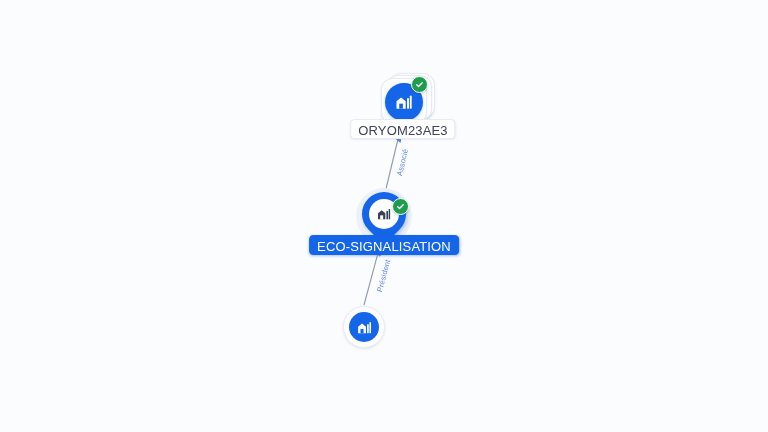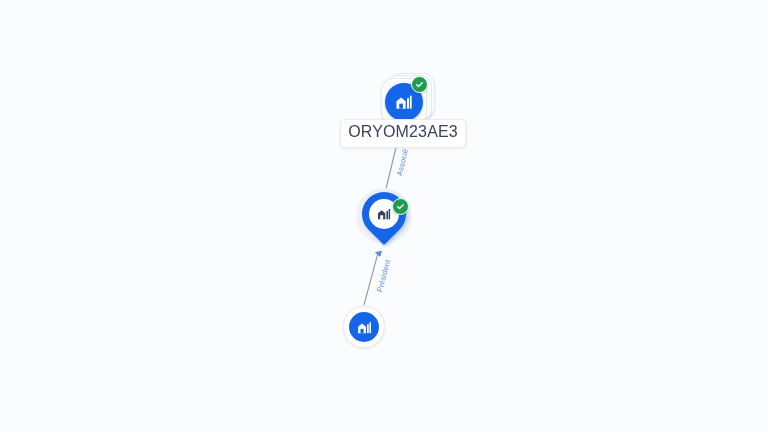--- a/index.html
+++ b/index.html
@@ -141,23 +141,23 @@
     align-items: center;
     justify-content: center;
     box-shadow: 0 1px 2px rgba(20,80,40,0.25);
   }
 
   
   .node-label {
     position: absolute;
     transform: translateX(-50%);
     white-space: nowrap;
-    font-size: 16px;
+    font-size: 13px;
     line-height: 1;
-    padding: 4px 7px 7px 7px;
+    padding: 4px 7px 1px 7px;
     border-radius: 4px;
     background: #ffffff;
     color: #3c4257;
     border: 1px solid #e7ebf2;
     box-shadow: 0 1px 2px rgba(24,40,80,0.08);
     letter-spacing: 0.15px;
   }
   .node-label.selected {
     background: #1565e8;
     color: #ffffff;
@@ -230,20 +230,21 @@
         <rect x="19" y="4.5" width="2.2" height="15.5" fill="#384255"></rect>
       </svg>
     </div>
     <div class="badge-check" style="left:8px; top:-20px;">
       <svg width="9" height="9" viewBox="0 0 12 12" aria-hidden="true">
         <path d="M2.3 6.2 L4.7 8.6 L9.6 3.6" stroke="#ffffff" stroke-width="1.9" fill="none" stroke-linecap="round" stroke-linejoin="round"></path>
       </svg>
     </div>
   </div>
 
+  <div class="node-label selected" style="left:384px; top:235px;">ECO-SIGNALISATION</div>
 
   <div class="node" style="left:363px; top:326px;">
     <div class="circle-node">
       <div class="circle-disc">
         <svg width="17" height="17" viewBox="0 0 24 24" aria-hidden="true">
           <path d="M3 20 L3 11 L8.5 6.5 L14 11 L14 20 Z" fill="#ffffff"></path>
           <rect x="6.3" y="14" width="4.4" height="6" fill="#1565e8"></rect>
           <rect x="15.6" y="7.5" width="2.4" height="12.5" fill="#ffffff"></rect>
           <rect x="19" y="4.5" width="2.2" height="15.5" fill="#ffffff"></rect>
         </svg>

